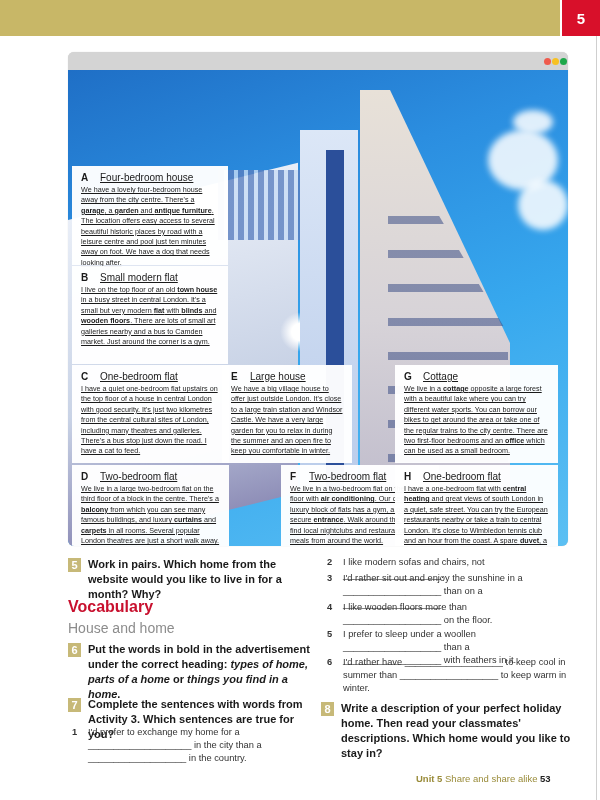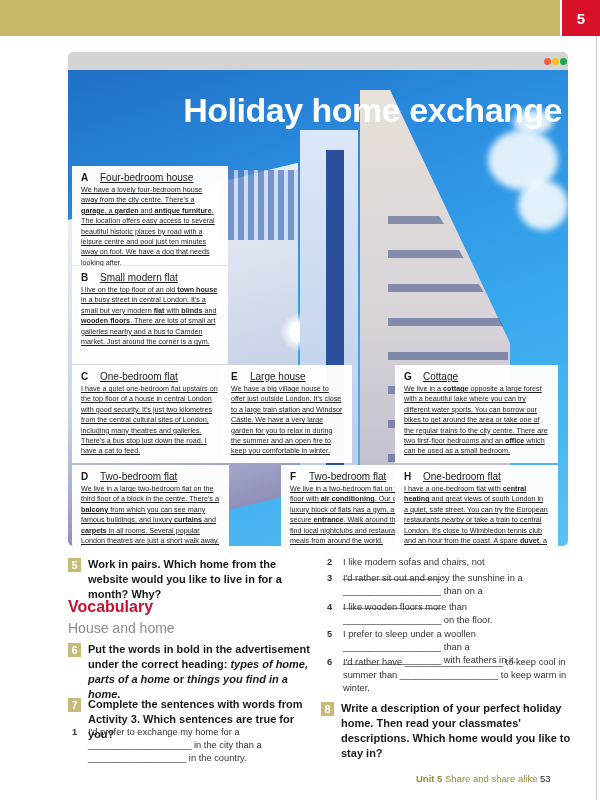--- a/index.html
+++ b/index.html
@@ -77,21 +77,21 @@
   #s3 { left: 327px; top: 572px; width: 240px; }
   #s4 { left: 327px; top: 601px; width: 240px; }
   #s5 { left: 327px; top: 628px; width: 240px; }
   #s6 { left: 327px; top: 656px; width: 240px; }
 
   #ex8 { left: 321px; top: 701px; width: 250px; }
 
   .footer { position: absolute; left: 416px; top: 773px; font-size: 9.5px; text-align: right; }
   .footer .unit { color: #9a8c3a; font-weight: bold; }
   .footer .name { color: #9a8c3a; }
-  .footer .page { position: absolute; left: 124px; top: 0; font-weight: normal; color: #222; }
+  .footer .page { position: absolute; left: 124px; top: 0; font-weight: bold; color: #222; }
 </style>
 </head>
 <body>
 
 <div class="top-band"></div>
 <div class="unit-tab">5</div>
 <div class="right-rule"></div>
 
 <div class="browser">
   <div class="browser-bar">
@@ -104,21 +104,20 @@
     <div class="bld-left-win"></div>
     <div class="sun"></div>
     <div class="bld-mid"></div>
     <div class="bld-mid-strip"></div>
     <div class="bld-right"></div>
     <div class="bld-right-win"></div>
     <div class="cloud" style="left:420px;top:60px;width:70px;height:60px;"></div>
     <div class="cloud" style="left:450px;top:110px;width:50px;height:50px;"></div>
     <div class="cloud" style="left:445px;top:40px;width:40px;height:24px;"></div>
 
-    <div class="hero-title">Holiday home exchange</div>
 
     <div class="card" id="card-a">
         <div class="head"><span class="letter">A</span><span>Four-bedroom house</span></div>
         <div class="body"><span>We have a lovely four-bedroom house away from the city centre. There's a </span><b>garage</b><span>, a </span><b>garden</b><span> and </span><b>antique furniture</b><span>. The location offers easy access to several beautiful historic places by road with a leisure centre and pool just ten minutes away on foot. We have a dog that needs looking after.</span></div>
       </div>
     <div class="card" id="card-b">
         <div class="head"><span class="letter">B</span><span>Small modern flat</span></div>
         <div class="body"><span>I live on the top floor of an old </span><b>town house</b><span> in a busy street in central London. It's a small but very modern </span><b>flat</b><span> with </span><b>blinds</b><span> and </span><b>wooden floors</b><span>. There are lots of small art galleries nearby and a bus to Camden market. Just around the corner is a gym.</span></div>
       </div>
     <div class="card" id="card-c">

